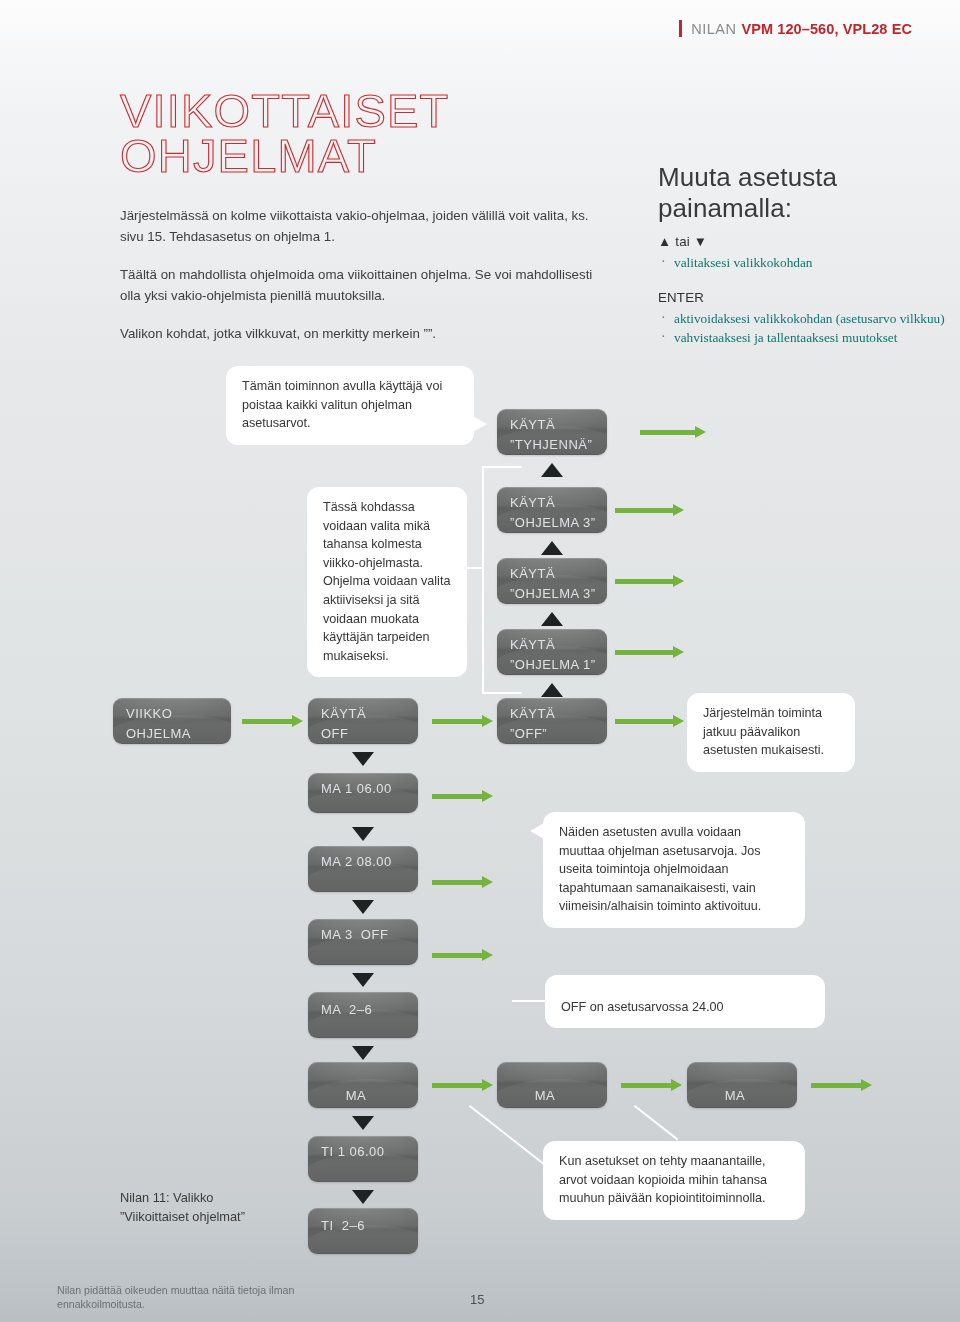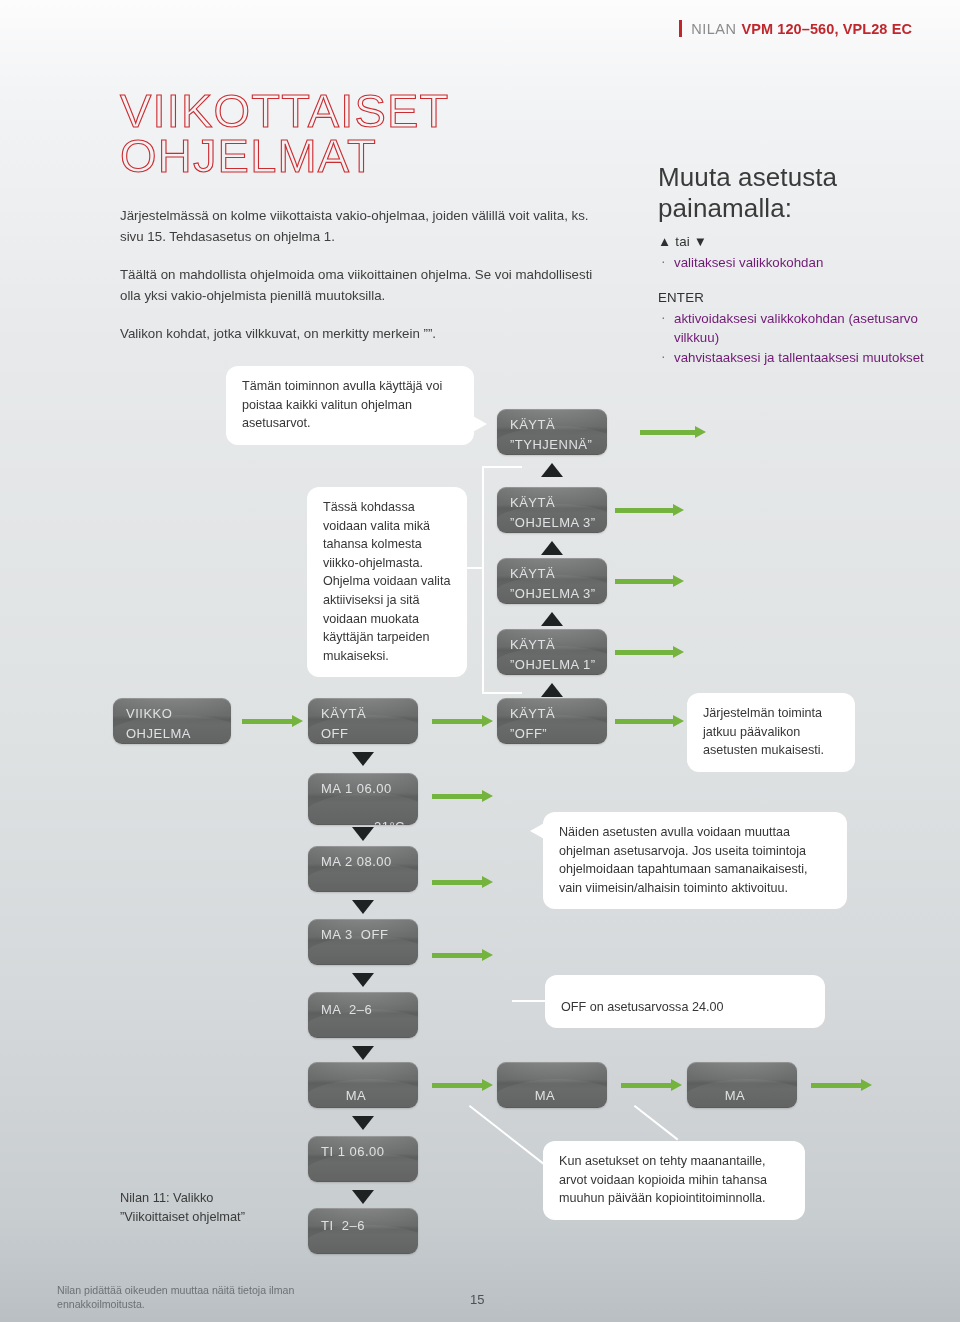--- a/index.html
+++ b/index.html
@@ -49,21 +49,21 @@
 
   
   .rcol { position:absolute; left:658px; top:162px; width:300px; }
   .rcol h2 {
     font-size:26px; line-height:31px; font-weight:400; color:#3a3a3a;
     letter-spacing:.1px; margin-bottom:8px;
   }
   .rcol .keys { font-size:13.3px; line-height:19.6px; }
   .rcol .kline { font-weight:400; color:#303030; margin-bottom:1px; letter-spacing:.2px;}
   .rcol ul { list-style:none; margin:0 0 16px 0; }
-  .rcol ul li { position:relative; padding-left:16px; color:#701a75; }
+  .rcol ul li { position:relative; padding-left:16px; color:#0f766e;font-family:Liberation Serif, serif; }
   .rcol ul li:before {
     content:"·"; position:absolute; left:3px; top:-1px; color:#777; font-size:14px;
   }
 
   
   .lcd {
     position:absolute;
     border-radius:9px;
     background:
       radial-gradient(120% 140% at 50% -30%, rgba(255,255,255,0.22) 0%, rgba(255,255,255,0) 60%),
@@ -274,21 +274,21 @@
     <div class="shaft" style="width:58px;"></div>
     <div class="head" style="left:58px;"></div>
   </div>
 
   <div class="bub" style="left:687px; top:693px; width:168px;">
     <span>Järjestelmän toiminta jatkuu päävalikon asetusten mukaisesti.</span>
   </div>
 
   <div class="tri-down" style="left:352px; top:752px;"></div>
 
-  <div class="lcd" style="left:308px; top:773px; width:110px; height:52px;">
+  <div class="lcd" style="left:308px; top:773px; width:110px; height:40px;">
     <div class="l1">MA 1 06.00</div>
     <div class="l2">
       <span class="right">21°C</span>
     </div>
   </div>
   <div class="garrow" style="left:432px; top:790px; width:66px;">
     <div class="shaft" style="width:50px;"></div>
     <div class="head" style="left:50px;"></div>
   </div>
   <div class="tri-down" style="left:352px; top:827px;"></div>
@@ -310,21 +310,21 @@
     <div class="l2">
       <span class="right">21°C</span>
     </div>
   </div>
   <div class="garrow" style="left:432px; top:949px; width:66px;">
     <div class="shaft" style="width:50px;"></div>
     <div class="head" style="left:50px;"></div>
   </div>
   <div class="tri-down" style="left:352px; top:973px;"></div>
 
-  <div class="bub" style="left:543px; top:812px; width:304px;">
+  <div class="bub" style="left:543px; top:812px; width:262px;">
     <span>Näiden asetusten avulla voidaan muuttaa ohjelman asetusarvoja. Jos useita toimintoja ohjelmoidaan tapahtumaan samanaikaisesti, vain viimeisin/alhaisin toiminto aktivoituu.</span>
     <span class="tail-l"></span>
   </div>
 
   <div class="lcd" style="left:308px; top:992px; width:110px; height:46px;">
     <div class="l1"></div>
     <div class="l2">MA  2–6</div>
   </div>
   <div class="tri-down" style="left:352px; top:1046px;"></div>
 

